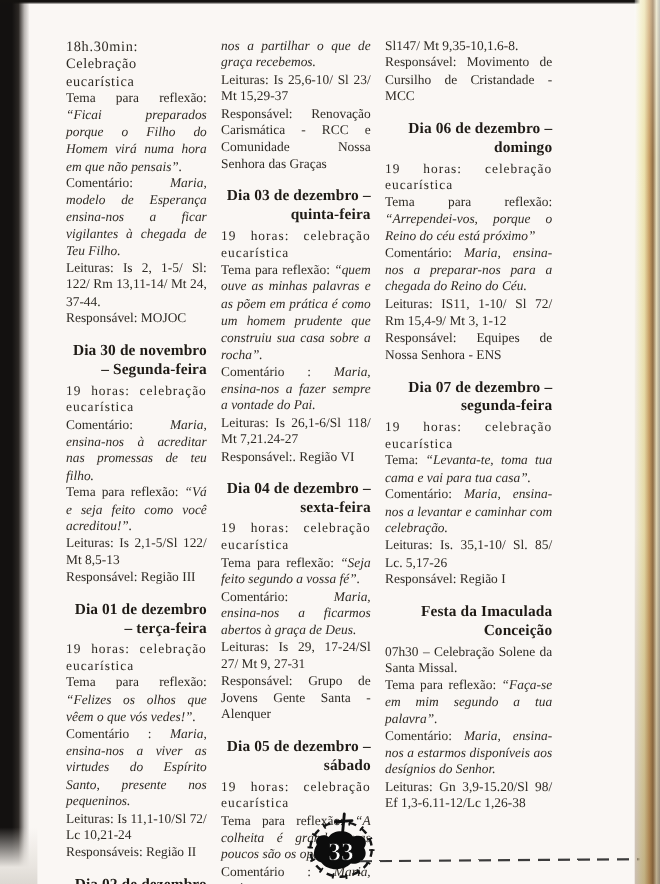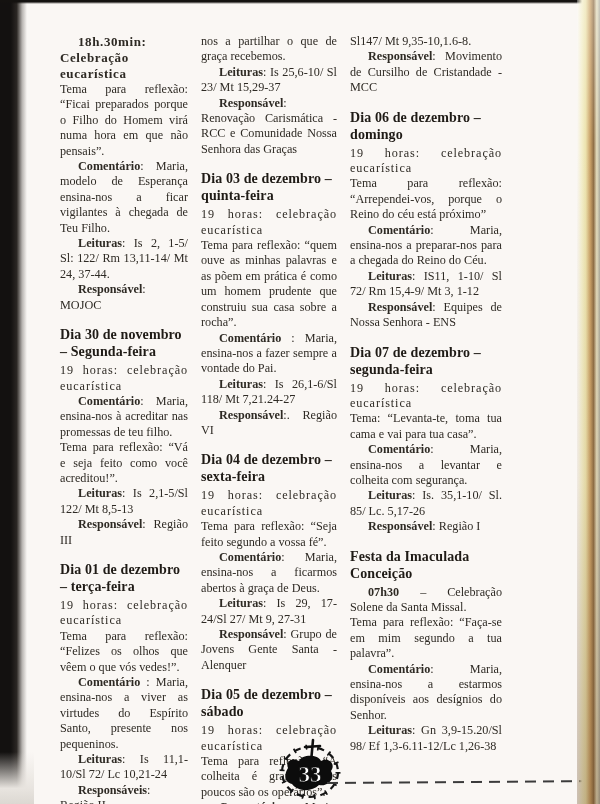--- a/index.html
+++ b/index.html
@@ -22,28 +22,28 @@
     background:linear-gradient(to bottom,rgba(255,255,255,.30),rgba(255,255,255,0) 18%,rgba(120,80,40,.08) 60%,rgba(95,60,28,.30) 100%);}
 
   
   .columns{position:absolute;left:60px;top:34px;width:442px;display:flex;gap:13px;z-index:2;}
   .col{display:block;}
   .col-1{width:128px;}
   .col-2{width:136px;}
   .col-3{width:152px;}
   .block{margin:0 0 13px 0;}
   .title{font-size:14px;line-height:17px;font-weight:bold;color:#1f1b16;
-    margin:13px 0 3px 0;letter-spacing:.1px;}
+    margin:13px 0 3px 0;letter-spacing:.1px;text-align:right;}
   .title + .title{margin-top:0;}
   .block:first-child .title{margin-top:0;}
   .line{margin:0;font-size:12.2px;line-height:15.4px;text-align:justify;}
   .line.time{letter-spacing:.9px;}
   .line.timebold{font-size:13px;letter-spacing:.6px;line-height:16px;}
-  .seg-b{font-weight:bold;margin-left:18px;}
-  .seg-i{}
+  .seg-b{font-weight:normal;}
+  .seg-i{font-style:italic;}
 
   
   .footer{position:absolute;left:0;top:735px;width:483px;height:69px;z-index:3;}
   .badge{position:absolute;left:276px;top:3px;}
   .caption{position:absolute;left:341px;top:28px;font-size:11px;letter-spacing:.3px;color:#3a342c;margin-top:41px;}
   .dashline{position:absolute;left:327px;top:46px;width:270px;height:2px;
     background:repeating-linear-gradient(90deg,#3b3b3b 0 11px,rgba(0,0,0,0) 11px 18px);
     transform:rotate(-.4deg);}
 </style>
 </head>
@@ -123,21 +123,21 @@
         <p class="line time"><span class="seg-r">19 horas: celebração eucarística</span></p>
         <p class="line"><span class="seg-r">Tema para reflexão: </span><span class="seg-i">“Arrependei-vos, porque o Reino do céu está próximo”</span></p>
         <p class="line"><span class="seg-b">Comentário</span><span class="seg-r">: </span><span class="seg-i">Maria, ensina-nos a preparar-nos para a chegada do Reino do Céu.</span></p>
         <p class="line"><span class="seg-b">Leituras</span><span class="seg-r">: IS11, 1-10/ Sl 72/ Rm 15,4-9/ Mt 3, 1-12</span></p>
         <p class="line"><span class="seg-b">Responsável</span><span class="seg-r">: Equipes de Nossa Senhora - ENS</span></p>
       </section>
       <section class="block">
         <h3 class="title">Dia 07 de dezembro – segunda-feira</h3>
         <p class="line time"><span class="seg-r">19 horas: celebração eucarística</span></p>
         <p class="line"><span class="seg-r">Tema: </span><span class="seg-i">“Levanta-te, toma tua cama e vai para tua casa”.</span></p>
-        <p class="line"><span class="seg-b">Comentário</span><span class="seg-r">: </span><span class="seg-i">Maria, ensina-nos a levantar e colheita com segurança.</span></p>
+        <p class="line"><span class="seg-b">Comentário</span><span class="seg-r">: </span><span class="seg-i">Maria, ensina-nos a levantar e caminhar com celebração.</span></p>
         <p class="line"><span class="seg-b">Leituras</span><span class="seg-r">: Is. 35,1-10/ Sl. 85/ Lc. 5,17-26</span></p>
         <p class="line"><span class="seg-b">Responsável</span><span class="seg-r">: Região I</span></p>
       </section>
       <section class="block">
         <h3 class="title">Festa da Imaculada Conceição</h3>
         <p class="line"><span class="seg-b">07h30</span><span class="seg-r"> – Celebração Solene da Santa Missal.</span></p>
         <p class="line"><span class="seg-r">Tema para reflexão:  </span><span class="seg-i">“Faça-se em mim segundo a tua palavra”.</span></p>
         <p class="line"><span class="seg-b">Comentário</span><span class="seg-r">: </span><span class="seg-i">Maria, ensina-nos a estarmos disponíveis aos desígnios do Senhor.</span></p>
         <p class="line"><span class="seg-b">Leituras</span><span class="seg-r">: Gn 3,9-15.20/Sl 98/ Ef 1,3-6.11-12/Lc 1,26-38</span></p>
       </section>

